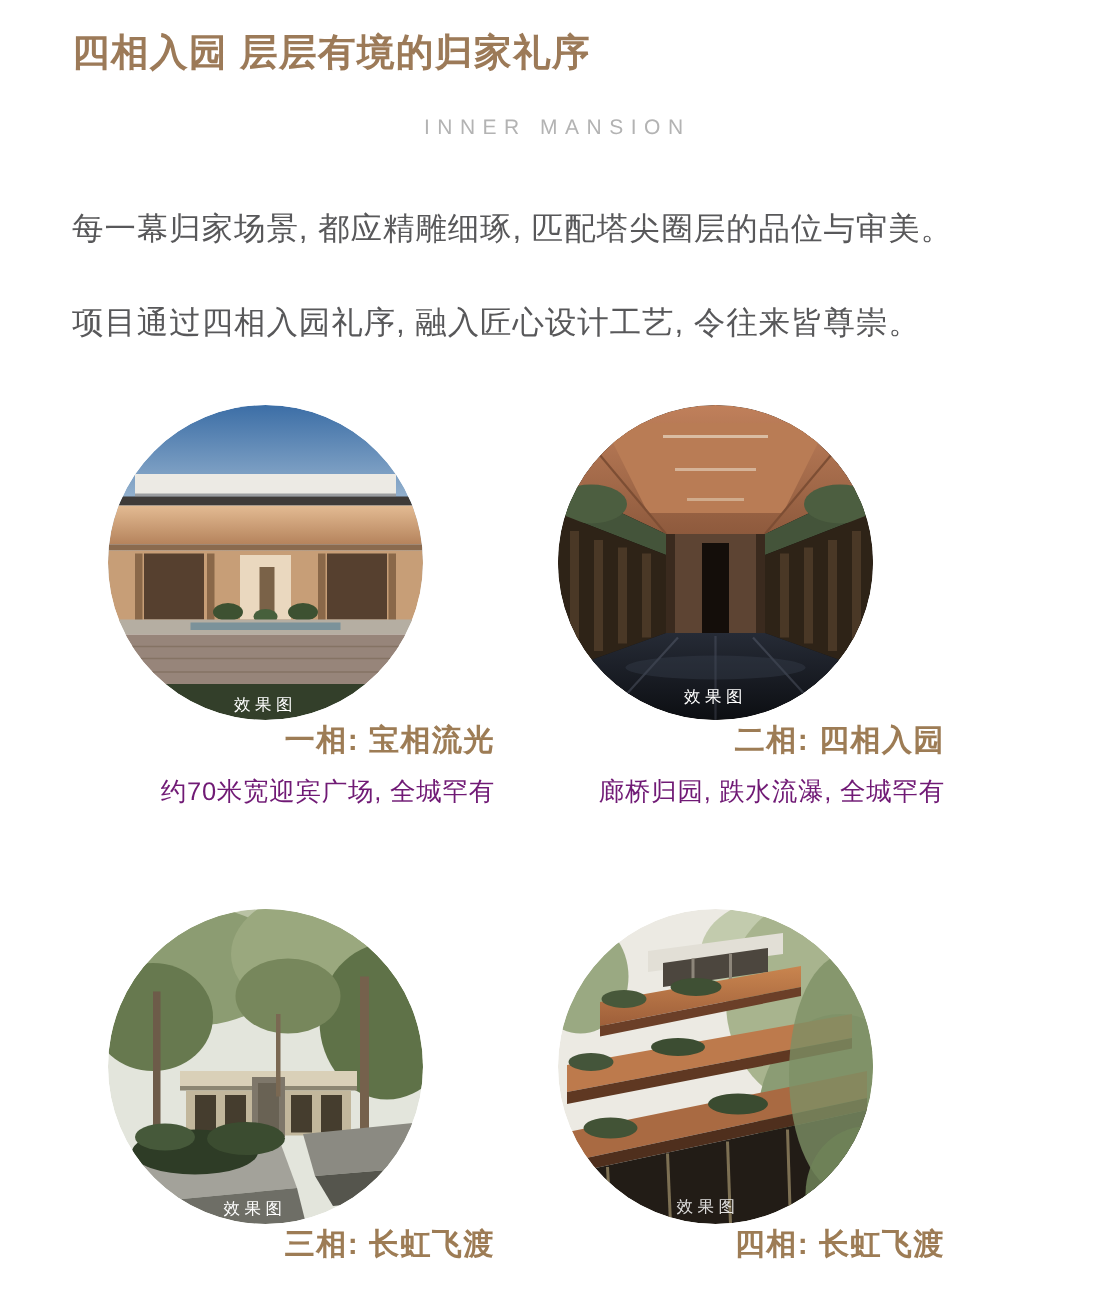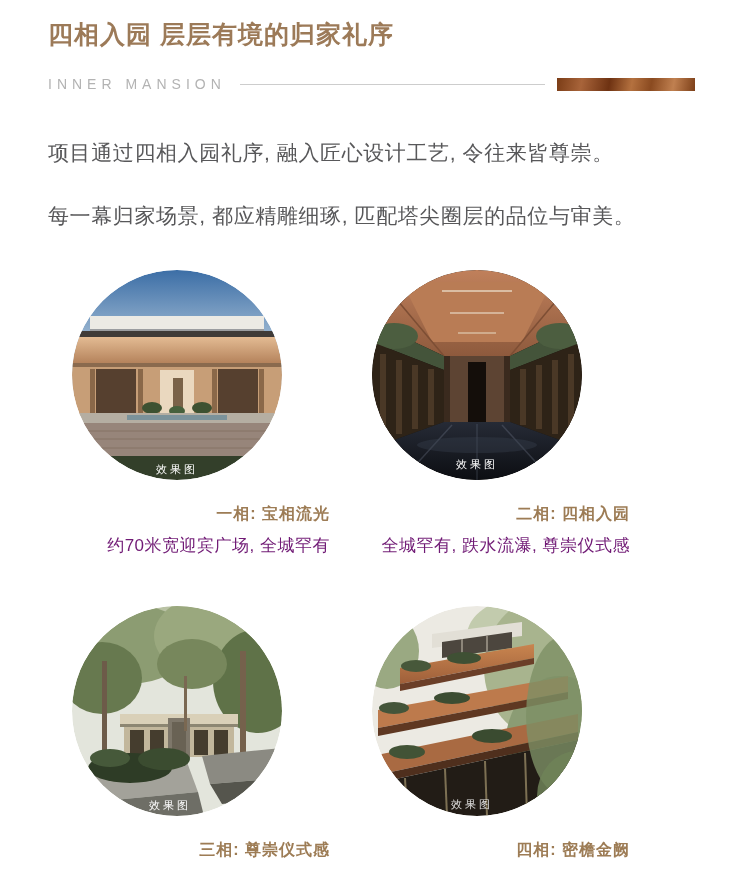--- a/index.html
+++ b/index.html
@@ -14,21 +14,21 @@
   
   .title {
     position:absolute; left:48px; top:18px;
     font-family:Liberation Sans, sans-serif;
     font-weight:700; font-size:25px; letter-spacing:1px;
     color:#9c7a58;
     white-space:nowrap;
   }
   .subrow {
     position:absolute; left:48px; top:76px; width:647px; height:16px;
-    display:flex; align-items:center;
+    display:flex; align-items:center;flex-direction:column;
   }
   .subtitle {
     font-size:14px; letter-spacing:5px; color:#b3b3b3; white-space:nowrap;
   }
   .rule { flex:1; height:1px; background:#cdcdcd; margin:0 12px 0 14px; }
   .copper-bar {
     width:138px; height:13px;
     background:linear-gradient(100deg,#7a3c16 0%,#a8643a 18%,#6e3212 38%,#b4713f 54%,#8a4a20 68%,#c08050 84%,#7c3f18 100%);
   }
   
@@ -41,22 +41,21 @@
   .cell { position:absolute; width:306px; text-align:right; }
   .cell-1 { left:24px;  top:270px; }
   .cell-2 { left:324px; top:270px; }
   .cell-3 { left:24px;  top:606px; }
   .cell-4 { left:324px; top:606px; }
   .circle {
     width:210px; height:210px; margin:0 auto;
     border-radius:50%; overflow:hidden; display:block;
   }
   .caption {
-    margin-top:24px;
-    font-size:16px; font-weight:700; letter-spacing:1px;
+    font-size:20px; font-weight:700; letter-spacing:1px;
     color:#9d7c55; white-space:nowrap;
   }
   .desc {
     margin-top:9px;
     font-size:17px; color:#701a75; letter-spacing:0.5px; white-space:nowrap;
   }
   svg text.wm {
     font-family:"Liberation Sans","DejaVu Sans",sans-serif;
     font-size:11px; letter-spacing:3px; fill:#ffffff;
   }
@@ -67,22 +66,22 @@
 <div class="page">
 
   <h1 class="title">四相入园 层层有境的归家礼序</h1>
   <div class="subrow">
     <span class="subtitle">INNER MANSION</span>
     <span class="rule"></span>
     <span class="copper-bar"></span>
   </div>
 
   <div class="intro">
+    <p>每一幕归家场景, 都应精雕细琢, 匹配塔尖圈层的品位与审美。</p>
     <p>项目通过四相入园礼序, 融入匠心设计工艺, 令往来皆尊崇。</p>
-    <p>每一幕归家场景, 都应精雕细琢, 匹配塔尖圈层的品位与审美。</p>
   </div>
 
   <div class="cell cell-1">
     <svg class="circle" viewBox="0 0 210 210">
       <defs>
         <clipPath id="cl1">
             <circle cx="105" cy="105" r="105"></circle>
           </clipPath>
         <linearGradient id="sky1" x1="0" y1="0" x2="0" y2="1">
           <stop offset="0" stop-color="#3c6ea6"></stop>
@@ -171,21 +170,21 @@
         <rect x="96" y="92" width="18" height="60" fill="#140e0a"></rect>
         <polygon points="0,178 72,152 138,152 210,178 210,210 0,210" fill="url(#flr2)"></polygon>
         <line x1="30" y1="210" x2="80" y2="155" stroke="#8a93a8" stroke-width="1.5" opacity="0.25"></line>
         <line x1="105" y1="210" x2="105" y2="154" stroke="#8a93a8" stroke-width="1.5" opacity="0.2"></line>
         <line x1="180" y1="210" x2="130" y2="155" stroke="#8a93a8" stroke-width="1.5" opacity="0.25"></line>
         <ellipse cx="105" cy="175" rx="60" ry="8" fill="#3c4454" opacity="0.35"></ellipse>
         <text class="wm" x="105" y="198" text-anchor="middle">效果图</text>
       </g>
     </svg>
     <div class="caption">二相: 四相入园</div>
-    <div class="desc">全城罕有, 跌水流瀑, 尊崇仪式感</div>
+    <div class="desc">廊桥归园, 跌水流瀑, 全城罕有</div>
   </div>
 
   <div class="cell cell-3">
     <svg class="circle" viewBox="0 0 210 210">
       <defs>
         <clipPath id="cl3">
             <circle cx="105" cy="105" r="105"></circle>
           </clipPath>
       </defs>
       <g clip-path="url(#cl3)">
@@ -211,21 +210,21 @@
         <polygon points="130,150 210,142 210,172 138,178" fill="#8b8a82"></polygon>
         <polygon points="138,178 210,172 210,192 150,198" fill="#55554d"></polygon>
         <polygon points="8,170 112,148 126,186 0,198" fill="#a3a29a"></polygon>
         <polygon points="0,198 126,186 132,210 0,210" fill="#6e6e66"></polygon>
         <ellipse cx="58" cy="162" rx="42" ry="15" fill="#2e3c26"></ellipse>
         <ellipse cx="92" cy="153" rx="26" ry="11" fill="#3b4c30"></ellipse>
         <ellipse cx="38" cy="152" rx="20" ry="9" fill="#46593a"></ellipse>
         <text class="wm" x="98" y="203" text-anchor="middle">效果图</text>
       </g>
     </svg>
-    <div class="caption">三相: 尊崇仪式感</div>
+    <div class="caption">三相: 长虹飞渡</div>
   </div>
 
   <div class="cell cell-4">
     <svg class="circle" viewBox="0 0 210 210">
       <defs>
         <clipPath id="cl4">
             <circle cx="105" cy="105" r="105"></circle>
           </clipPath>
         <linearGradient id="tier4" x1="0" y1="0" x2="0" y2="1">
           <stop offset="0" stop-color="#c9854f"></stop>
@@ -258,16 +257,16 @@
         <polygon points="0,178 206,134 210,210 0,210" fill="#221c16"></polygon>
         <line x1="35" y1="210" x2="33" y2="172" stroke="#c9b788" stroke-width="2" opacity="0.55"></line>
         <line x1="75" y1="210" x2="73" y2="163" stroke="#c9b788" stroke-width="2" opacity="0.55"></line>
         <line x1="115" y1="210" x2="113" y2="155" stroke="#c9b788" stroke-width="2" opacity="0.55"></line>
         <line x1="155" y1="210" x2="153" y2="147" stroke="#c9b788" stroke-width="2" opacity="0.55"></line>
         <ellipse cx="192" cy="110" rx="38" ry="80" fill="#7d9065" opacity="0.8"></ellipse>
         <ellipse cx="205" cy="190" rx="40" ry="45" fill="#6e8258" opacity="0.85"></ellipse>
         <text class="wm" x="100" y="202" text-anchor="middle" opacity="0.85">效果图</text>
       </g>
     </svg>
-    <div class="caption">四相: 密檐金阙</div>
+    <div class="caption">四相: 长虹飞渡</div>
   </div>
 
 </div>
 
 </body></html>

